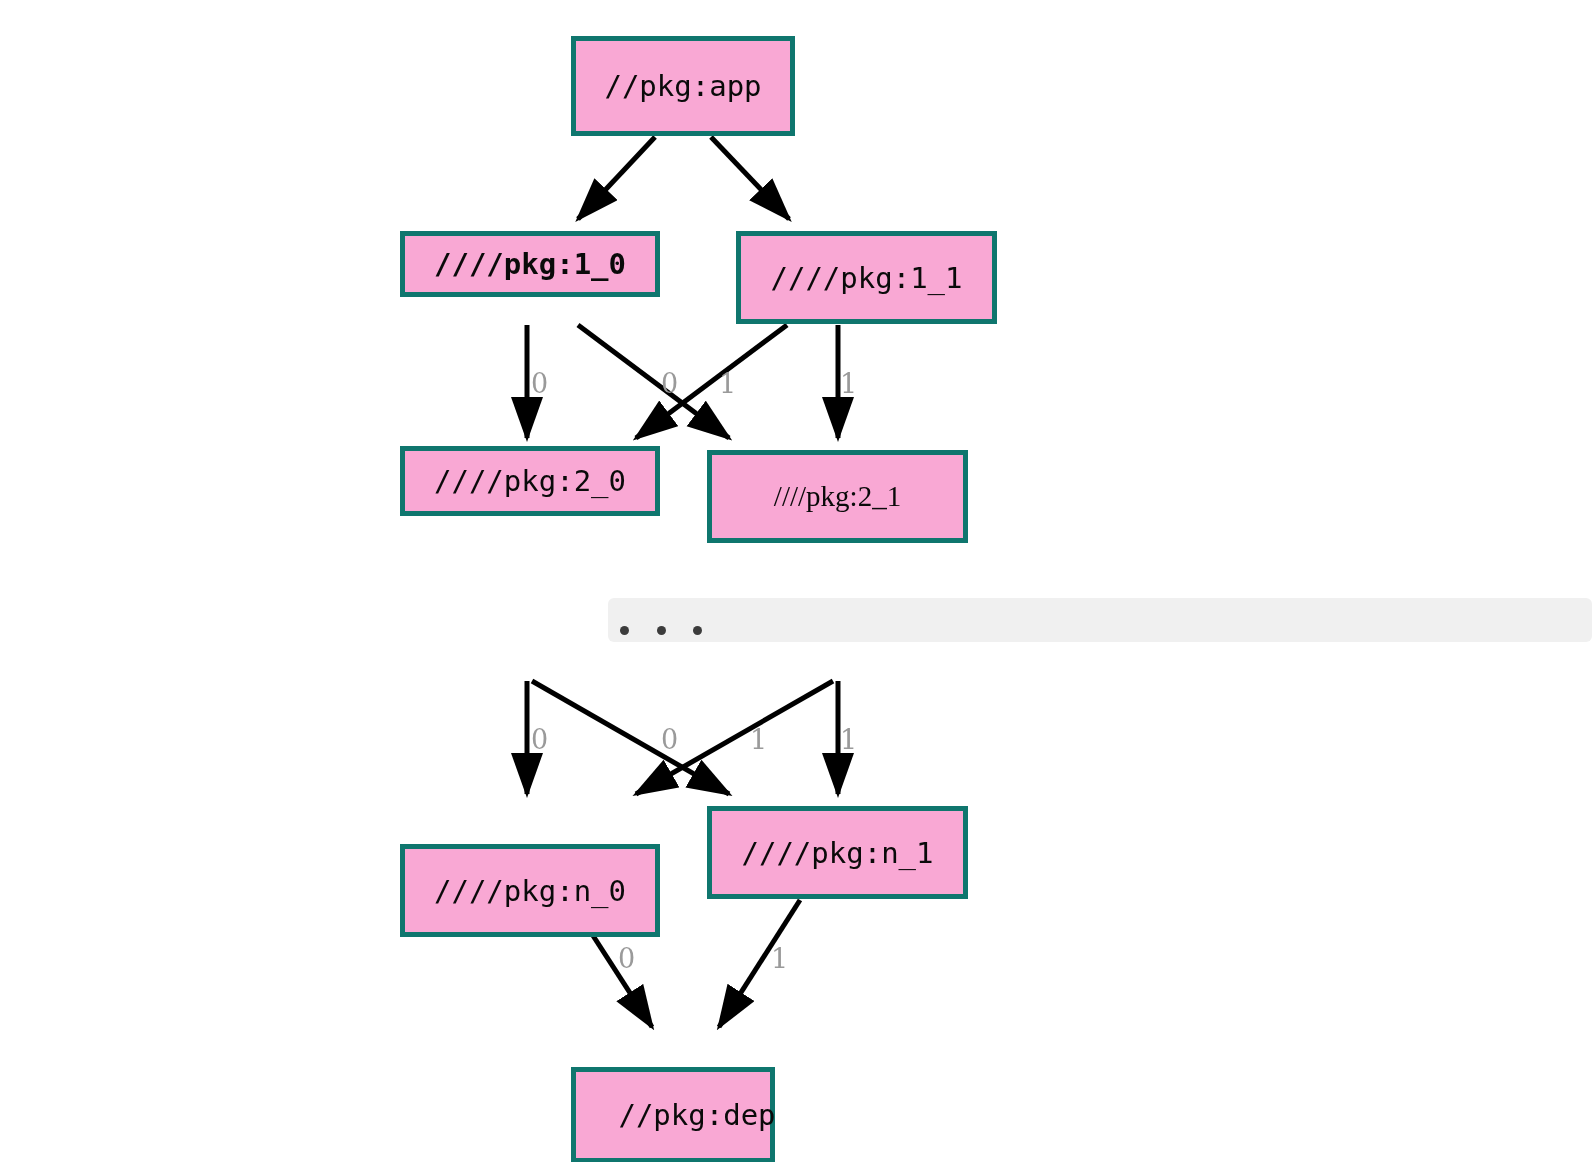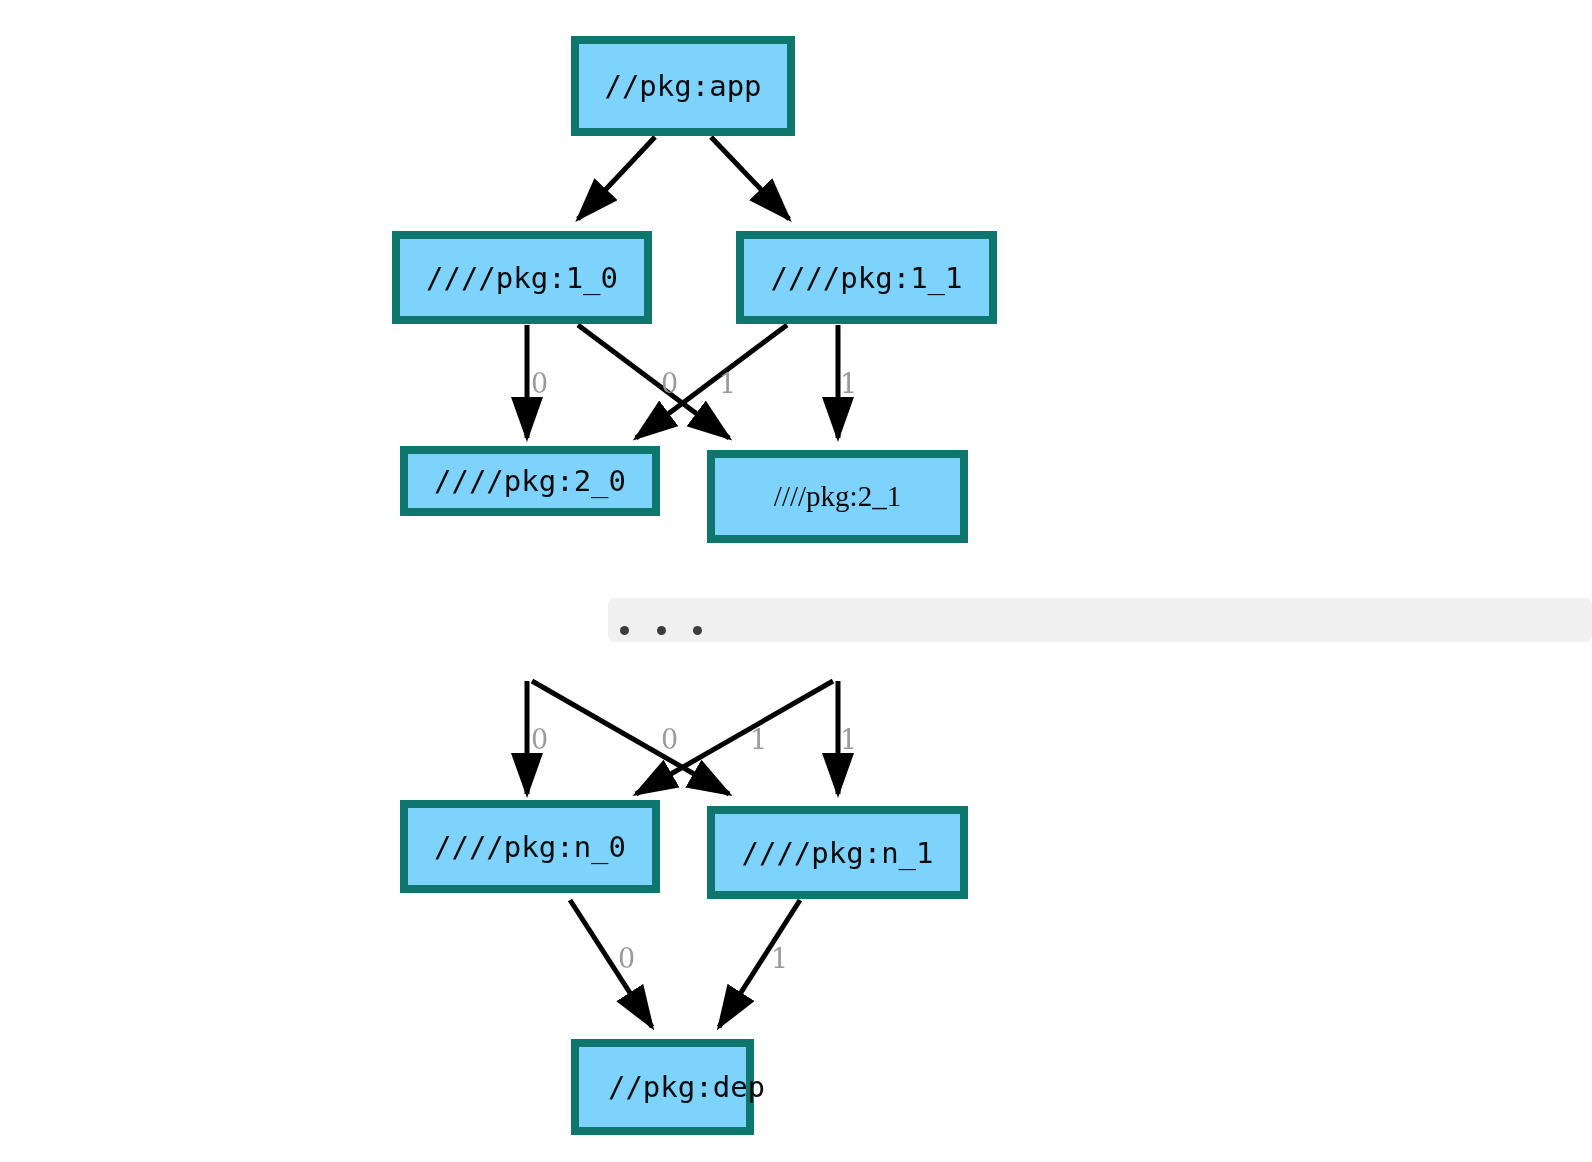--- a/index.html
+++ b/index.html
@@ -21,22 +21,22 @@
   .graph-svg {
     position: absolute;
     left: 0;
     top: 0;
     width: 1592px;
     height: 1162px;
   }
   .node-box {
     position: absolute;
     box-sizing: border-box;
-    background: #7dd3fc;
-    border: 8px solid #0f766e;
+    background: #f9a8d4;
+    border: 5px solid #0f766e;
     display: flex;
     align-items: center;
     justify-content: center;
     font-family: "DejaVu Sans Mono", "Liberation Mono", monospace;
     font-size: 29px;
     color: #0a0a0a;
     letter-spacing: 0px;
     white-space: nowrap;
     z-index: 3;
   }
@@ -122,45 +122,45 @@
 
     <g>
       <line x1="800" y1="900" x2="719" y2="1027" stroke="#000000" stroke-width="5" marker-end="url(#arrowhead)"></line>
     </g>
   </svg>
 
   <div class="node-box" style="left:571px; top:36px; width:224px; height:100px;">
     <span>//pkg:app</span>
   </div>
 
-  <div class="node-box" style="left:392px; top:231px; width:260px; height:93px;">
+  <div class="node-box" style="left:400px; top:231px; width:260px; height:66px;font-weight:bold;">
     <span>////pkg:1_0</span>
   </div>
 
   <div class="node-box" style="left:707px; top:231px; width:261px; height:93px;margin-left:29px;">
     <span>////pkg:1_1</span>
   </div>
 
   <div class="node-box" style="left:400px; top:446px; width:260px; height:70px;">
     <span>////pkg:2_0</span>
   </div>
 
   <div class="node-box" style="left:707px; top:450px; width:261px; height:93px;font-family:Liberation Serif, serif;">
     <span>////pkg:2_1</span>
   </div>
 
-  <div class="node-box" style="left:400px; top:800px; width:260px; height:93px;">
+  <div class="node-box" style="left:400px; top:844px; width:260px; height:93px;">
     <span>////pkg:n_0</span>
   </div>
 
   <div class="node-box" style="left:707px; top:806px; width:261px; height:93px;">
     <span>////pkg:n_1</span>
   </div>
 
-  <div class="node-box" style="left:571px; top:1039px; width:183px; height:96px;padding-left:48px;">
+  <div class="node-box" style="left:571px; top:1067px; width:204px; height:96px;padding-left:48px;">
     <span>//pkg:dep</span>
   </div>
 
   <div class="edge-label" style="left:531px; top:368px;">0</div>
   <div class="edge-label" style="left:661px; top:368px;">0</div>
   <div class="edge-label" style="left:719px; top:368px;">1</div>
   <div class="edge-label" style="left:840px; top:368px;">1</div>
 
   <div class="edge-label" style="left:531px; top:724px;">0</div>
   <div class="edge-label" style="left:661px; top:724px;">0</div>

